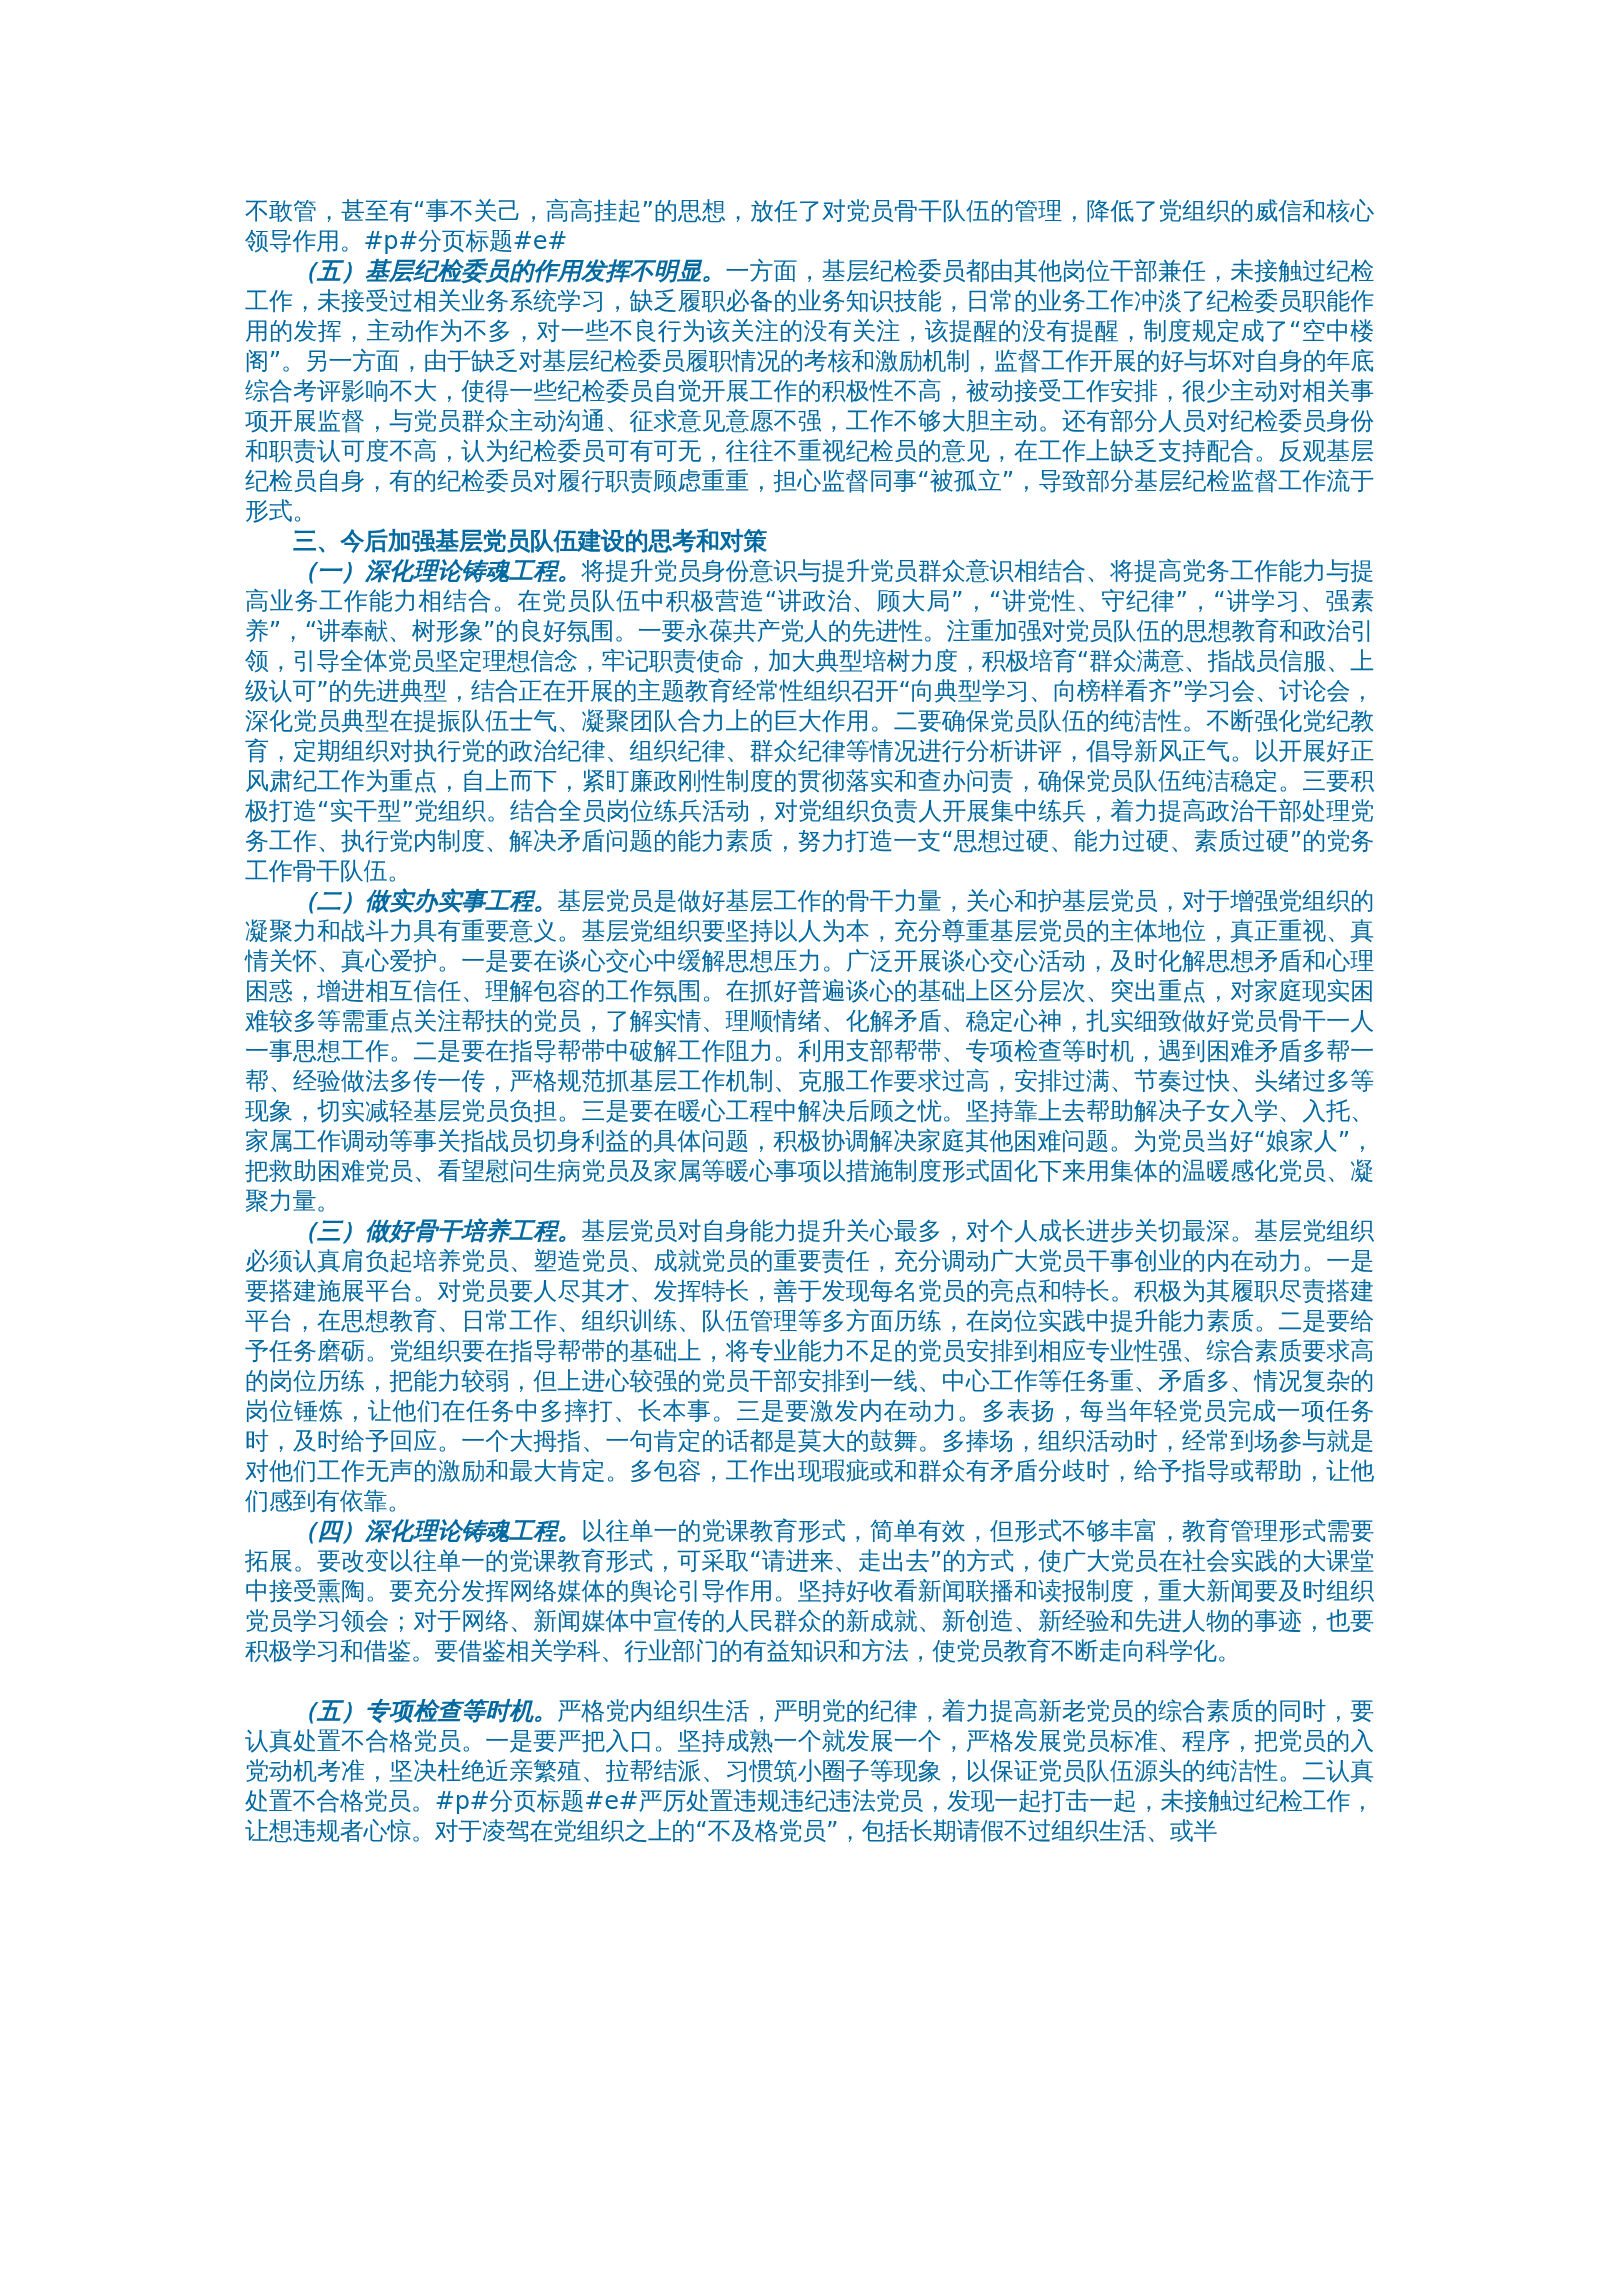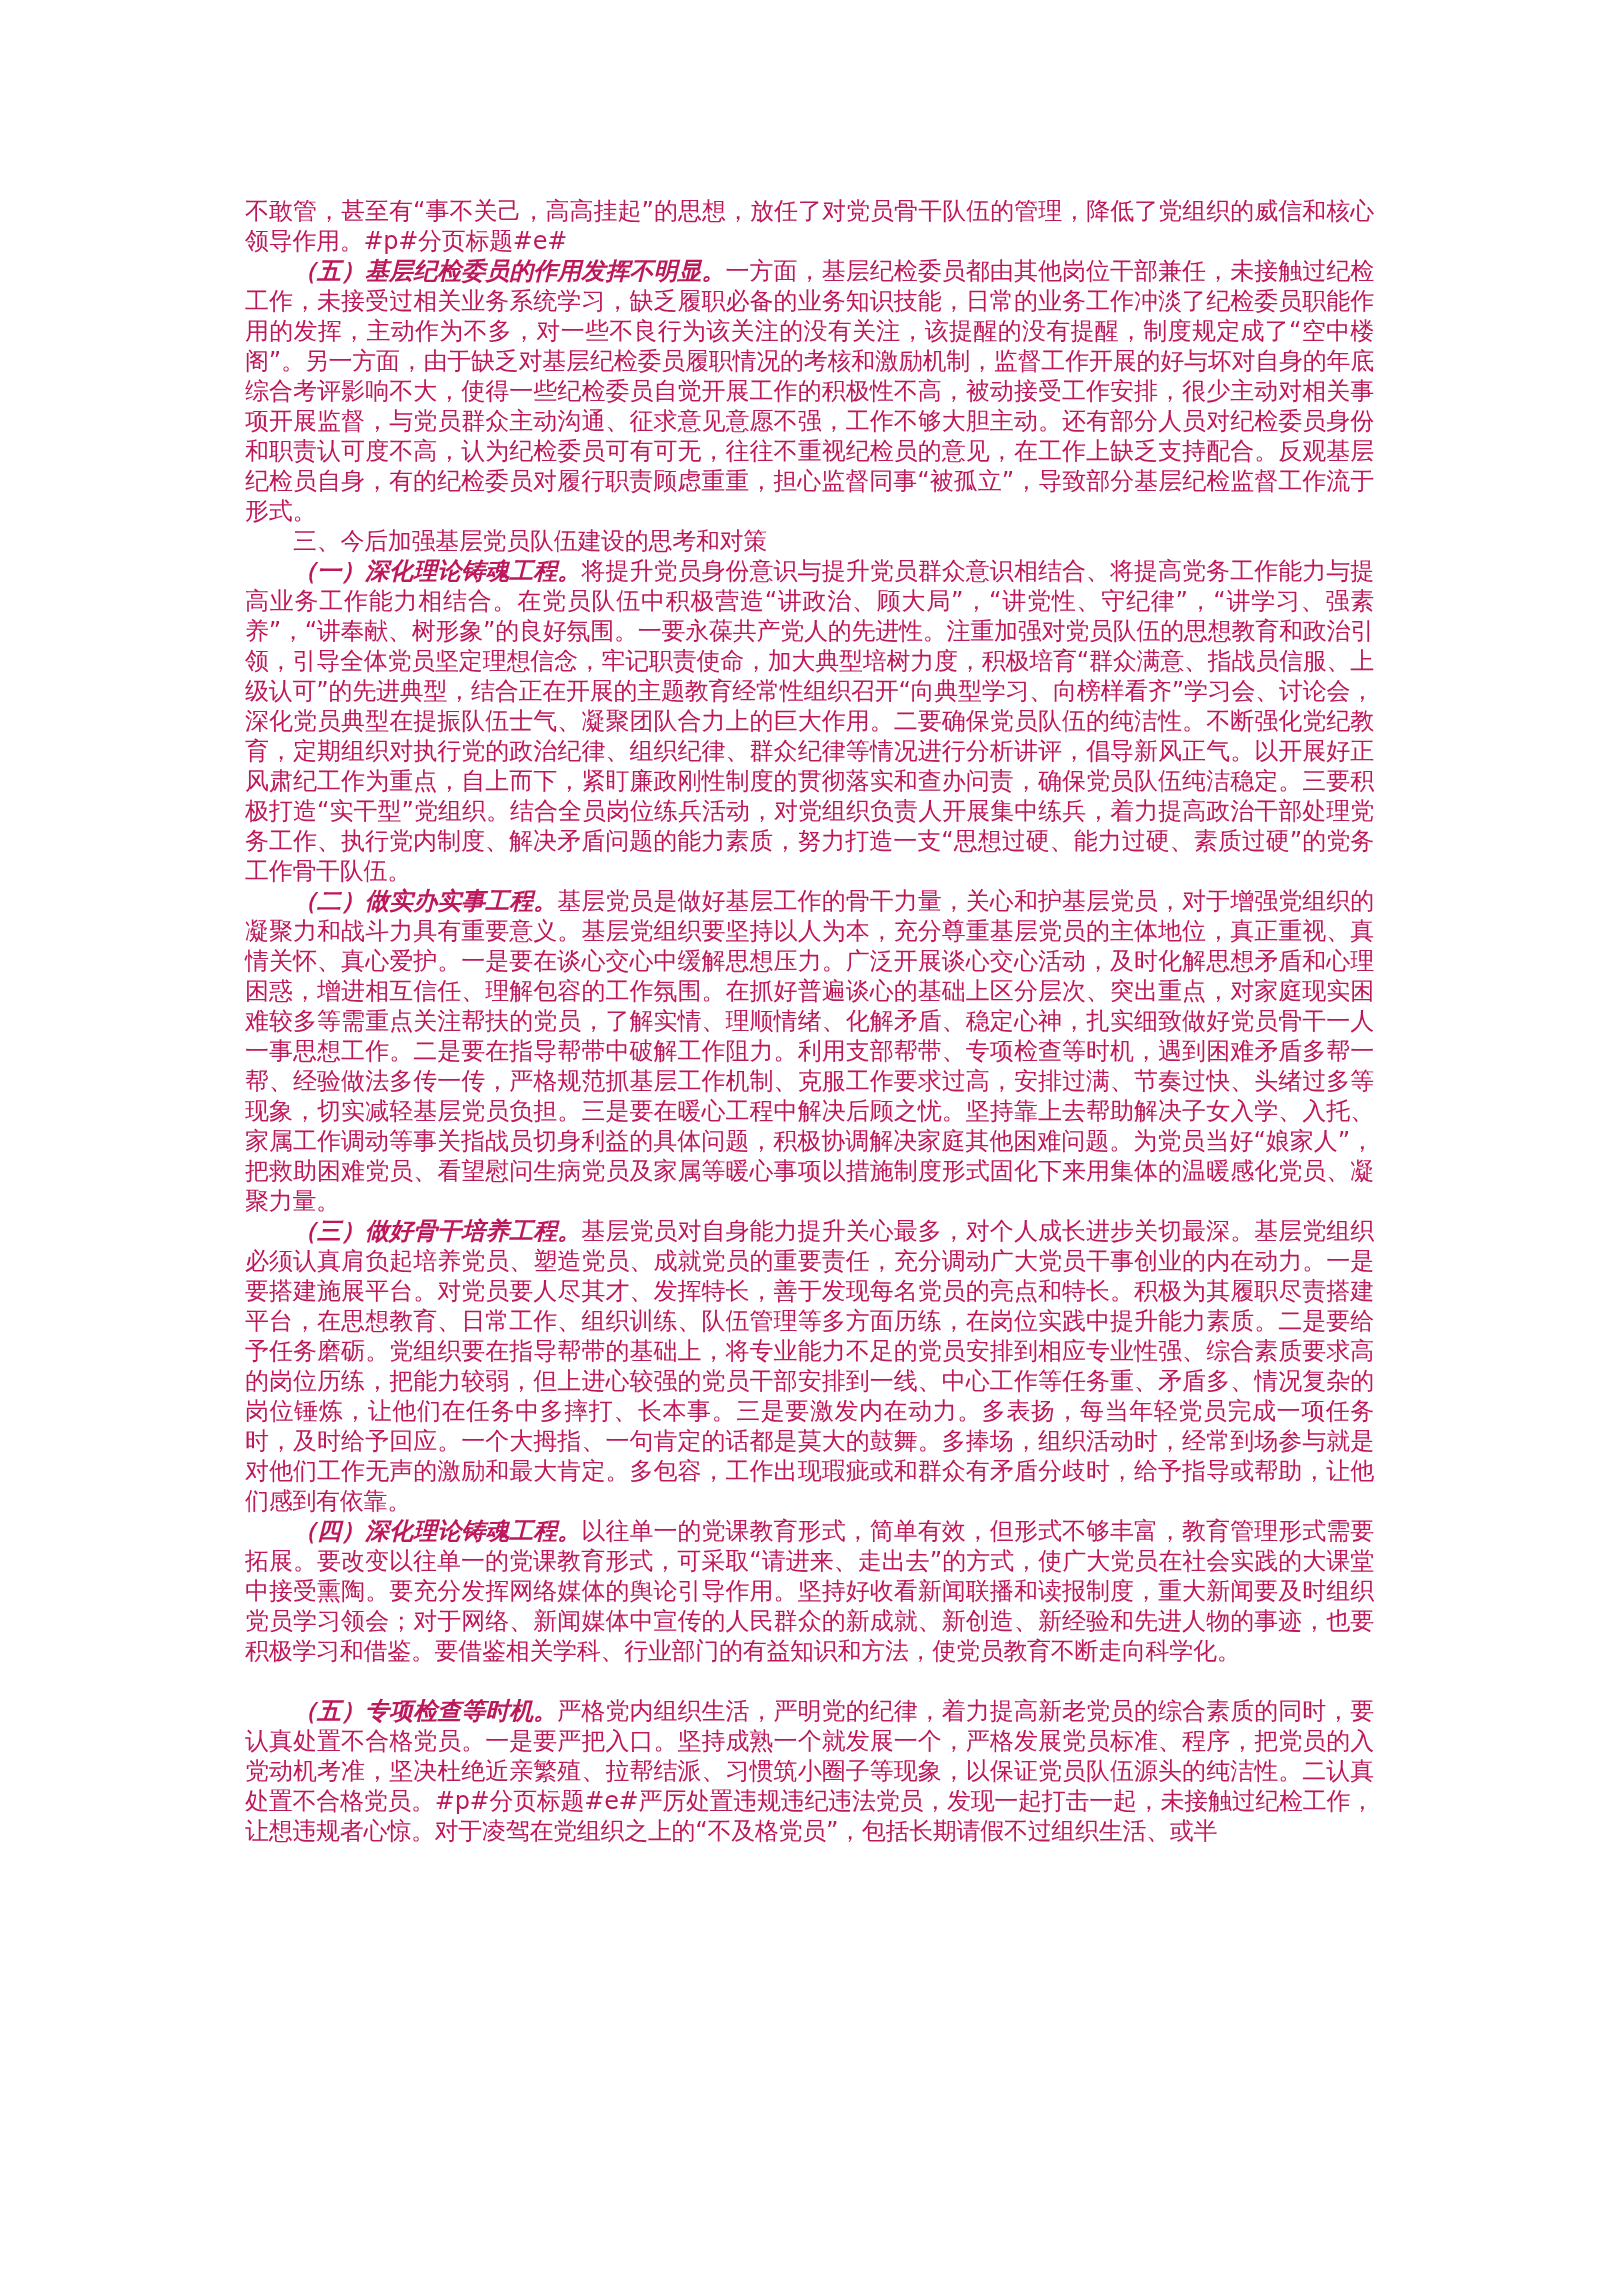--- a/index.html
+++ b/index.html
@@ -11,37 +11,37 @@
       width: 1621px;
       height: 2293px;
       position: relative;
       overflow: hidden;
     }
     .page {
       position: absolute;
       left: 245px;
       top: 196px;
       width: 1129px;
-      color: #be185d;
+      color: #0369a1;
       font-family: "DejaVu Sans", "Liberation Sans", sans-serif;
       font-size: 24px;
       line-height: 30px;
       text-align: justify;
       text-justify: inter-character;
       letter-spacing: -0.3px;
     }
     .para {
       margin: 0;
       padding: 0;
     }
     .indent {
       text-indent: 2em;
     }
     .bold {
-      font-weight: normal;
+      font-weight: bold;
     }
     .blank {
       height: 30px;
     }
     .lead {
       font-weight: bold;
       font-style: italic;
     }
   </style>
 </head>

